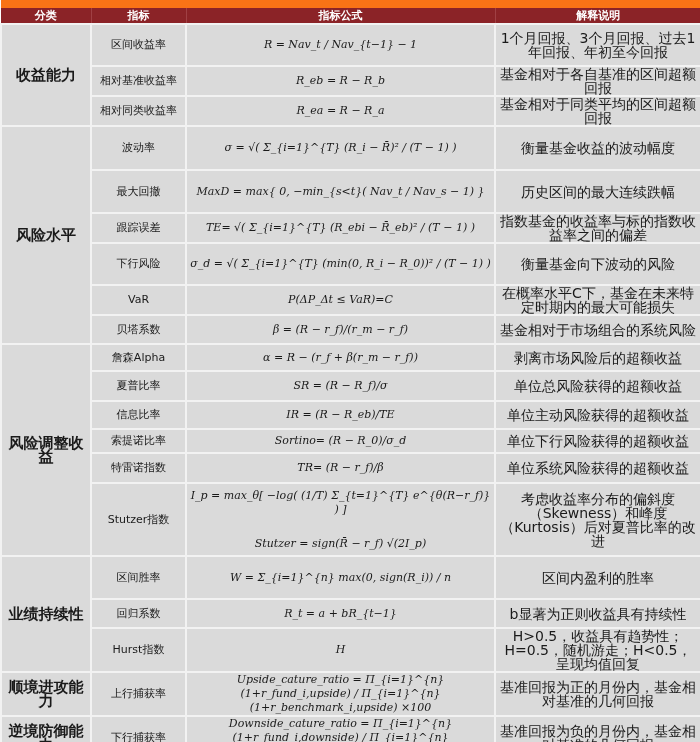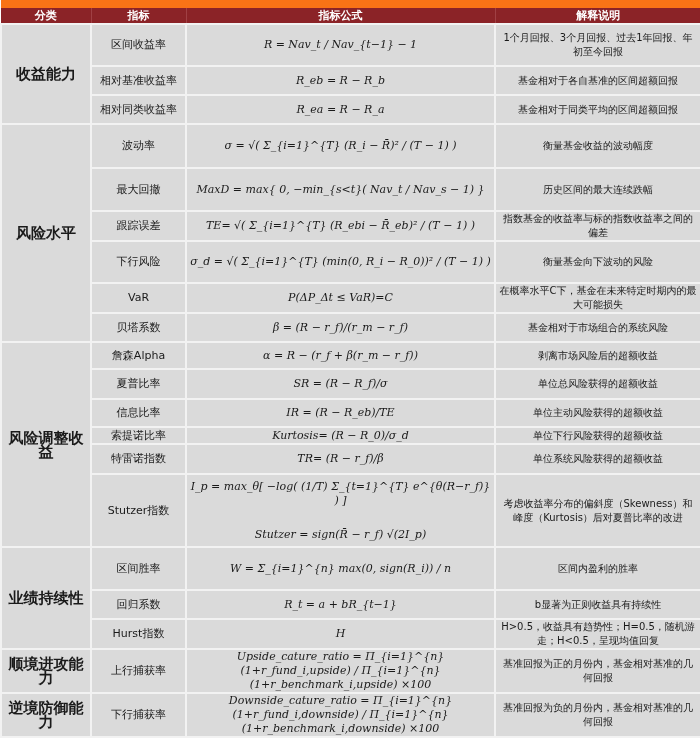--- a/index.html
+++ b/index.html
@@ -33,21 +33,21 @@
     line-height: 14px;
     padding: 0 3px;
   }
   td.cat { font-size: 15px; font-weight: bold; }
   td.ind { font-size: 11px; }
   td.formula {
     font-family: "DejaVu Serif", serif;
     font-style: italic;
     font-size: 11px;
   }
-  td.desc { font-size: 10px; }
+  td.desc { font-size: 14px; }
 </style>
 </head>
 <body>
 
 <table>
   <colgroup>
       <col class="c1">
       <col class="c2">
       <col class="c3">
       <col class="c4">
@@ -141,24 +141,24 @@
         </td>
         <td class="desc">单位总风险获得的超额收益</td>
       </tr>
       <tr style="height: 28px;">
         <td class="ind">信息比率</td>
         <td class="formula">
           <div>IR = (R − R_eb)/TE</div>
         </td>
         <td class="desc">单位主动风险获得的超额收益</td>
       </tr>
-      <tr style="height: 17px;">
+      <tr style="height: 24px;">
         <td class="ind">索提诺比率</td>
         <td class="formula">
-          <div>Kurtosis= (R − R_0)/σ_d</div>
+          <div>Sortino= (R − R_0)/σ_d</div>
         </td>
         <td class="desc">单位下行风险获得的超额收益</td>
       </tr>
       <tr style="height: 30px;">
         <td class="ind">特雷诺指数</td>
         <td class="formula">
           <div>TR= (R − r_f)/β</div>
         </td>
         <td class="desc">单位系统风险获得的超额收益</td>
       </tr>

